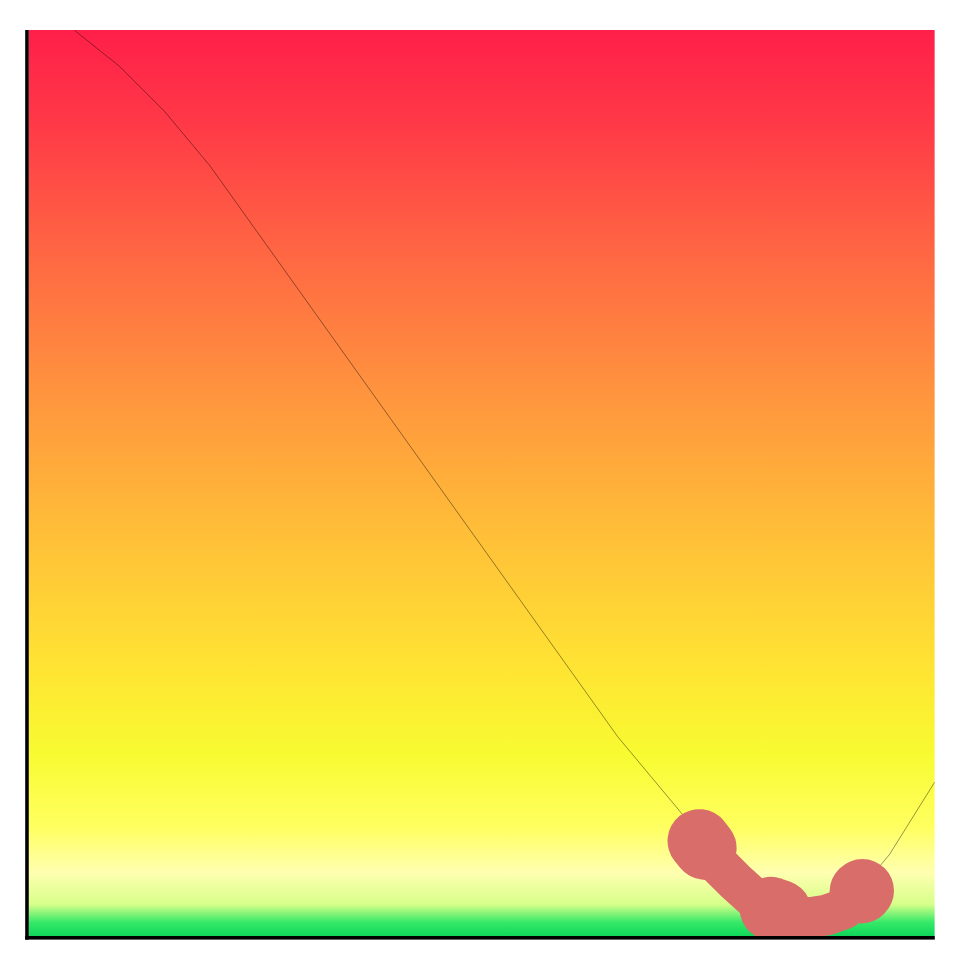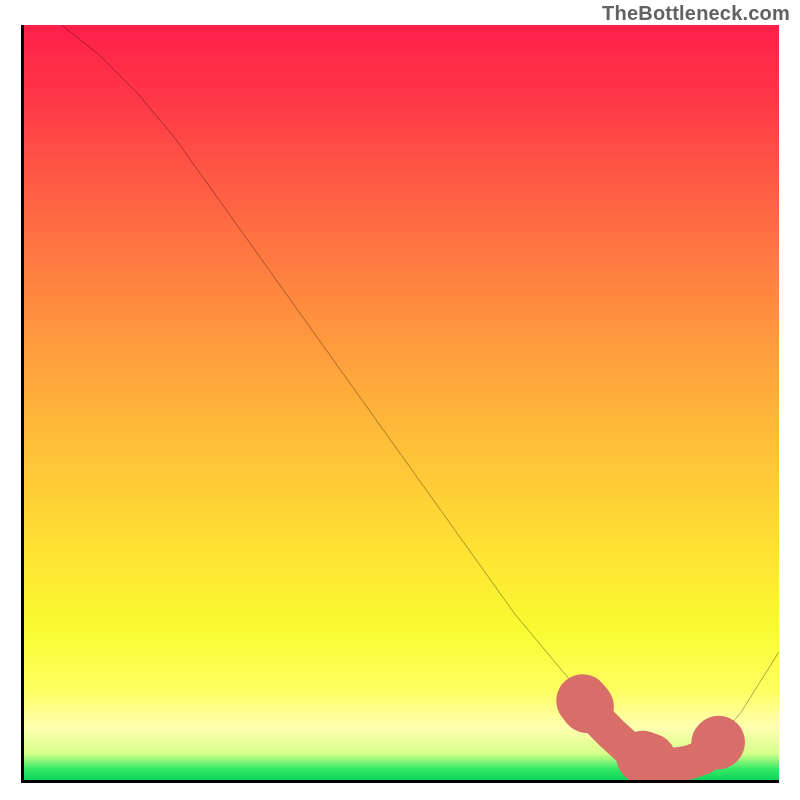--- a/index.html
+++ b/index.html
@@ -47,21 +47,20 @@
     left: 0;
     top: 0;
     width: 100%;
     height: 100%;
   }
 </style>
 </head>
 <body>
 
 <div class="chart-wrap">
-  <div class="attribution">TheBottleneck.com</div>
 
   <div class="plot-area">
     <svg class="gradient" viewBox="0 0 100 100" preserveAspectRatio="none">
       <defs>
         <linearGradient id="bg-grad" x1="0" y1="0" x2="0" y2="1">
             <stop offset="0%" stop-color="#ff1f49"></stop>
             <stop offset="10%" stop-color="#ff3847"></stop>
             <stop offset="25%" stop-color="#ff6843"></stop>
             <stop offset="40%" stop-color="#ff943e"></stop>
             <stop offset="55.00000000000001%" stop-color="#ffbd38"></stop>

